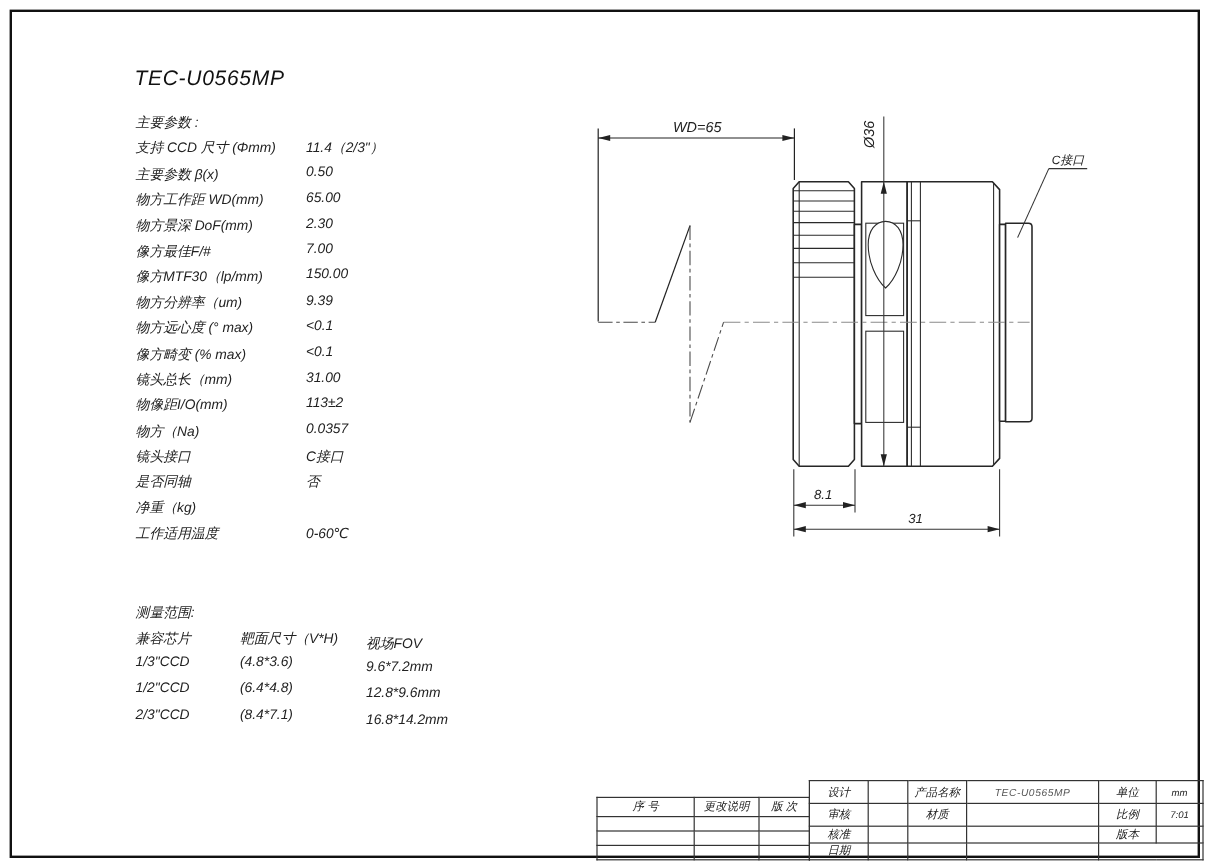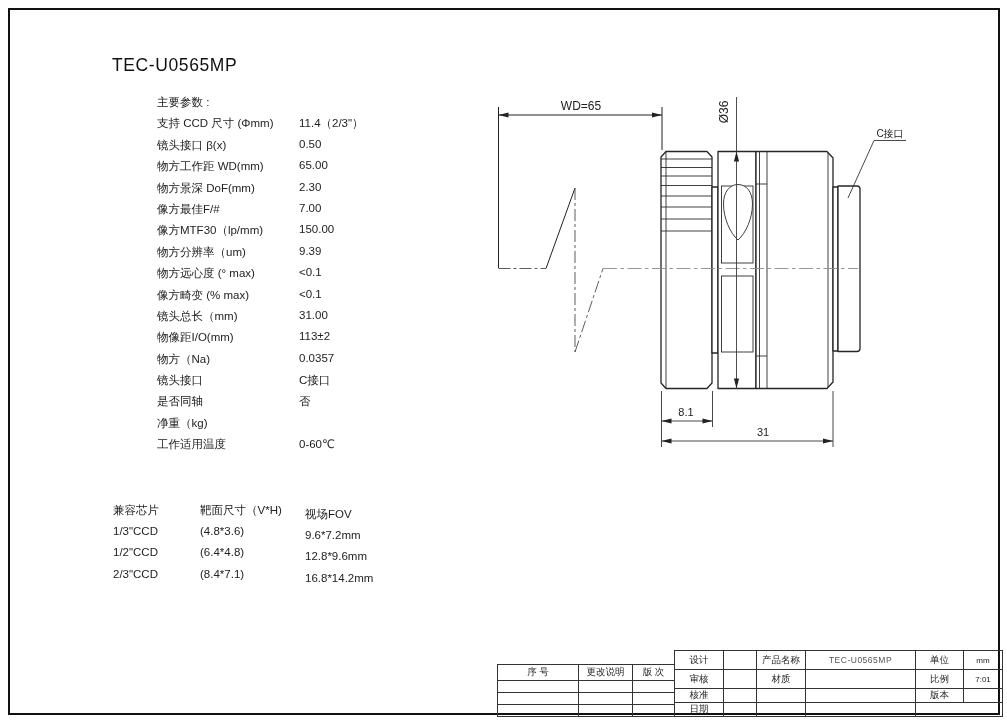--- a/index.html
+++ b/index.html
@@ -1,21 +1,21 @@
 <!DOCTYPE html>
 <html><head>
 <meta charset="utf-8">
 <style>
   html,body{margin:0;padding:0;background:#e8e8e8;}
   .sheet{position:relative;width:1007px;height:722px;background:#ffffff;overflow:hidden;
-         font-family:"Liberation Sans","DejaVu Sans",sans-serif;color:#1c1c1c;}
+         font-family:"Liberation Sans","DejaVu Sans",sans-serif;color:#1c1c1c;font-style:italic;}
   .pageborder{position:absolute;left:8px;top:8px;width:988px;height:703px;border:2.5px solid #111;}
   .title{position:absolute;left:112px;top:55px;font-size:17.5px;letter-spacing:.6px;color:#111;}
   
-  .params{position:absolute;left:113px;top:95px;font-size:11.5px;color:#222;margin-left:44px;}
+  .params{position:absolute;left:113px;top:95px;font-size:11.5px;color:#222;}
   .pheading{height:21.4px;}
   .prow{height:21.4px;position:relative;width:320px;}
   .pvalue{position:absolute;left:142px;top:0;}
   
   .measure{position:absolute;left:113px;top:503px;font-size:11.5px;color:#222;}
   .mrow{height:21.7px;position:relative;width:330px;}
   .mc1{position:absolute;left:0;top:0;}
   .mc2{position:absolute;left:87px;top:0;text-align:center;}
   .mc3{position:absolute;left:192px;top:4px;}
   
@@ -38,21 +38,21 @@
 
   <div class="title">TEC-U0565MP</div>
 
   <div class="params">
     <div class="pheading">主要参数 :</div>
       <div class="prow">
         <span>支持 CCD 尺寸 (Φmm)</span>
         <span class="pvalue">11.4（2/3"）</span>
       </div>
       <div class="prow">
-        <span>镜头接口 β(x)</span>
+        <span>主要参数 β(x)</span>
         <span class="pvalue">0.50</span>
       </div>
       <div class="prow">
         <span>物方工作距 WD(mm)</span>
         <span class="pvalue">65.00</span>
       </div>
       <div class="prow">
         <span>物方景深 DoF(mm)</span>
         <span class="pvalue">2.30</span>
       </div>
@@ -100,20 +100,23 @@
         <span>净重（kg)</span>
         <span class="pvalue"></span>
       </div>
       <div class="prow">
         <span>工作适用温度</span>
         <span class="pvalue">0-60℃</span>
       </div>
   </div>
 
   <div class="measure">
+    <div class="mrow">
+      <span class="mc1">测量范围:</span>
+    </div>
     <div class="mrow">
       <span class="mc1">兼容芯片</span>
       <span class="mc2">靶面尺寸（V*H)</span>
       <span class="mc3">视场FOV</span>
     </div>
     <div class="mrow">
         <span class="mc1">1/3"CCD</span>
         <span class="mc2">(4.8*3.6)</span>
         <span class="mc3">9.6*7.2mm</span>
       </div>

